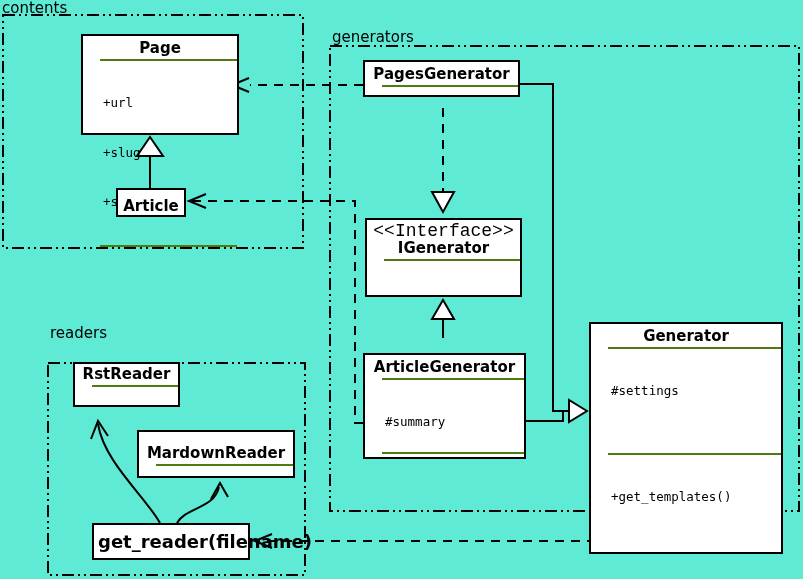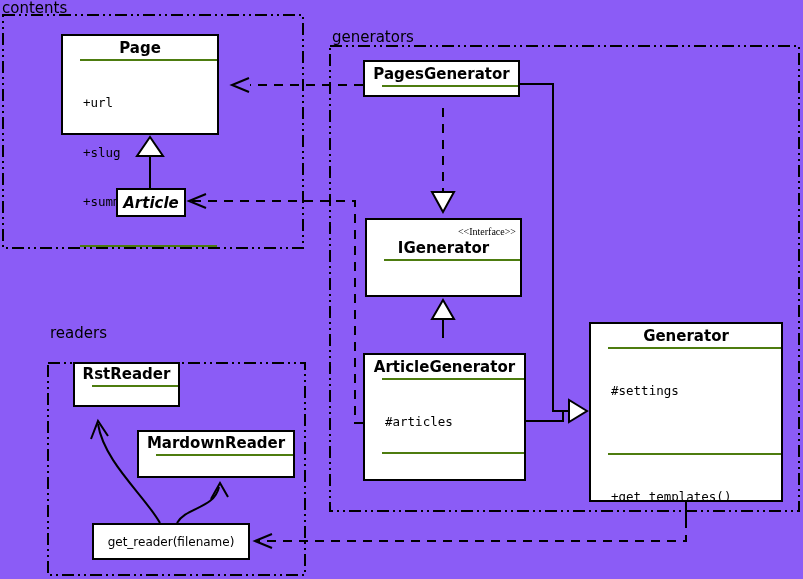--- a/index.html
+++ b/index.html
@@ -1,46 +1,46 @@
 <!DOCTYPE html>
 <html><head>
 <meta charset="utf-8">
 <style>
   html,body{margin:0;padding:0;background:#ffffff;}
   .stage{
-    position:relative;width:803px;height:579px;background:#8b5cf6;
+    position:relative;width:803px;height:579px;background:#5eead4;
     color:#000;font-family:"DejaVu Sans",sans-serif;overflow:hidden;
   }
   .edges{position:absolute;left:0;top:0;width:803px;height:579px;}
   .pkg-label{
     position:absolute;font-size:15px;line-height:17px;color:#000;
     font-family:"DejaVu Sans",sans-serif;white-space:nowrap;
   }
   .uml-class{
     position:absolute;background:#fff;border:2px solid #000;
     box-sizing:border-box;display:flex;flex-direction:column;
   }
   .uml-title{
     font-weight:bold;font-size:15px;line-height:18px;text-align:center;
     padding:3px 4px 2px 4px;flex:0 0 auto;white-space:nowrap;
   }
   .uml-stereo{
-    display:block;font-family:Liberation Serif, serif;
-    font-weight:normal;font-size:10px;line-height:15px;text-align:right;
+    display:block;font-family:Liberation Mono, monospace;
+    font-weight:normal;font-size:18px;line-height:15px;
   }
   .uml-sec{
     border-top:2px solid #4d7c0f;
     font-family:"DejaVu Sans Mono","Liberation Mono",monospace;
     font-size:12.5px;line-height:16.5px;padding:1px 3px;
     flex:0 0 auto;white-space:pre;overflow:hidden;margin-left:17px;
   }
   .uml-sec.grow{flex:1 1 auto;}
-  .name-only{justify-content:center;font-style:italic;}
+  .name-only{justify-content:flex-end;}
   .fn-box{justify-content:center;}
-  .fn-label{font-weight:normal;font-size:12px;}
+  .fn-label{font-weight:bold;font-size:18px;}
 </style>
 </head>
 <body>
 
 <div class="stage">
 
   <svg class="edges" width="803" height="579" viewBox="0 0 803 579" fill="none" stroke="#000" stroke-width="2">
 
     <rect x="3" y="15" width="300" height="233" stroke-dasharray="12 4 2 4 2 4"></rect>
     <rect x="330" y="46" width="469" height="465" stroke-dasharray="12 4 2 4 2 4"></rect>
@@ -91,21 +91,21 @@
     <g>
       <path d="M 177 523 C 186 507 214 509 219 487"></path>
       <polyline points="211,499 220,483 228,497"></polyline>
     </g>
   </svg>
 
   <div class="pkg-label" style="left:2px;top:0px">contents</div>
   <div class="pkg-label" style="left:332px;top:29px">generators</div>
   <div class="pkg-label" style="left:50px;top:325px">readers</div>
 
-  <div class="uml-class" style="left:61px;top:34px;width:158px;height:101px">
+  <div class="uml-class" style="left:81px;top:34px;width:158px;height:101px">
     <div class="uml-title">Page</div>
     <div class="uml-sec">
       <div>+url</div>
       <div>+slug</div>
       <div>+summary</div>
     </div>
     <div class="uml-sec grow">
       
     </div>
   </div>
@@ -125,35 +125,35 @@
     <div class="uml-title" style="padding-top:4px">
       <span class="uml-stereo">&lt;&lt;Interface&gt;&gt;</span>
       <span>IGenerator</span>
     </div>
     <div class="uml-sec grow">
       
       
     </div>
   </div>
 
-  <div class="uml-class" style="left:363px;top:353px;width:163px;height:128px">
+  <div class="uml-class" style="left:363px;top:353px;width:163px;height:106px">
     <div class="uml-title">ArticleGenerator</div>
     <div class="uml-sec" style="height:70px">
-      <div>#articles</div>
+      <div>#summary</div>
       
       
       
     </div>
     <div class="uml-sec grow">
       
       
     </div>
   </div>
 
-  <div class="uml-class" style="left:589px;top:322px;width:194px;height:180px">
+  <div class="uml-class" style="left:589px;top:322px;width:194px;height:232px">
     <div class="uml-title">Generator</div>
     <div class="uml-sec" style="height:102px">
       <div>#settings</div>
       
       
       
       
     </div>
     <div class="uml-sec grow">
       <div>+get_templates()</div>
@@ -163,21 +163,21 @@
   </div>
 
   <div class="uml-class" style="left:73px;top:362px;width:107px;height:45px">
     <div class="uml-title" style="padding-top:1px">RstReader</div>
     <div class="uml-sec grow">
       
     </div>
   </div>
 
   <div class="uml-class" style="left:137px;top:430px;width:158px;height:48px">
-    <div class="uml-title" style="padding-top:2px">MardownReader</div>
+    <div class="uml-title" style="padding-top:12px">MardownReader</div>
     <div class="uml-sec grow">
       
     </div>
   </div>
 
   <div class="uml-class fn-box" style="left:92px;top:523px;width:158px;height:37px">
     <div class="uml-title fn-label" style="padding:0 4px">get_reader(filename)</div>
   </div>
 
 </div>

